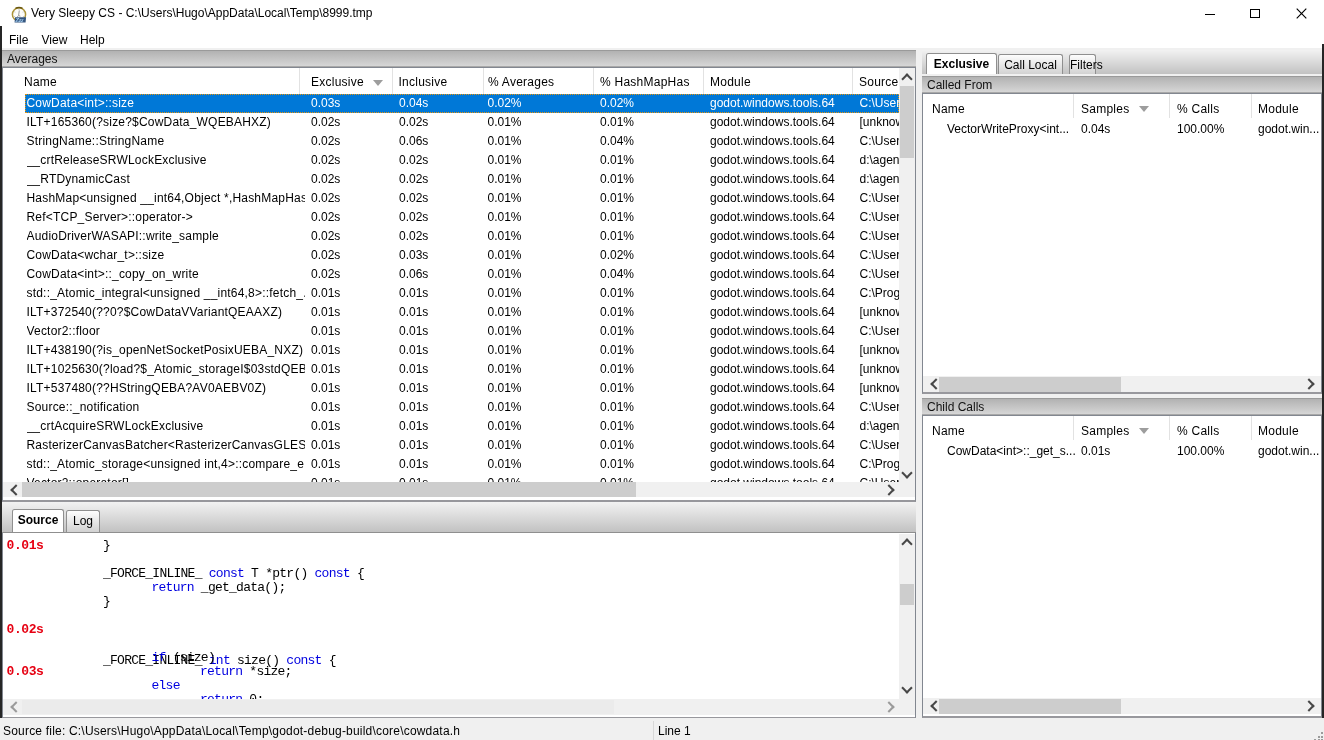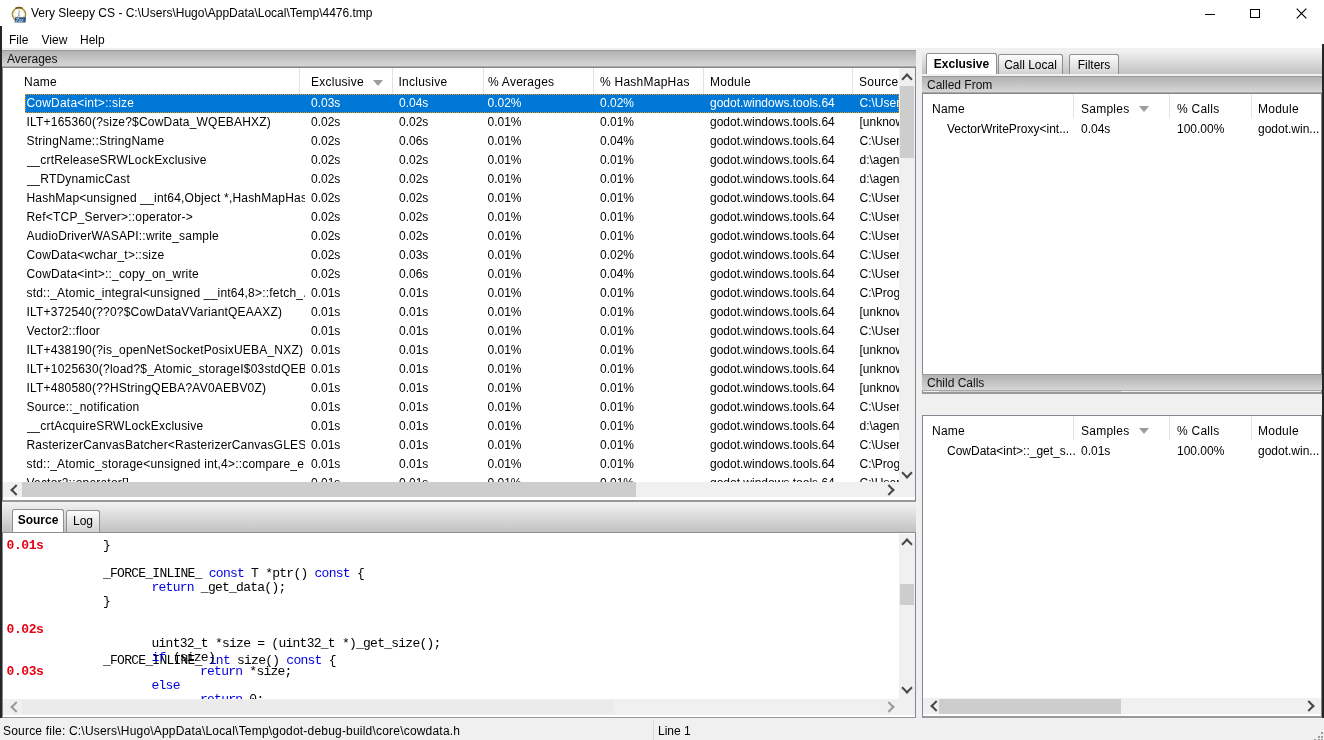--- a/index.html
+++ b/index.html
@@ -40,21 +40,21 @@
  <path d="M4.5 2.4 A7.2 7.2 0 0 1 11.5 2.4" stroke="#69560e" stroke-width="1.5" fill="none"></path>
  <g stroke="#a5a5a5" stroke-width="0.7">
   <path d="M3.4 5.8 l.9 .4 M3.2 10.6 l.9 -.3 M12.6 5.8 l-.9 .4 M12.8 10.6 l-.9 -.3 M8 3 l0 .9"></path>
  </g>
  <path d="M8.3 4.4 L7.6 9.6 L6 11.2 M7.6 9.6 L9.4 10.2" stroke="#909090" stroke-width="0.9" fill="none"></path>
  <g transform="skewX(-6)">
  <rect x="5.3" y="11.3" width="11" height="5.3" fill="#34557e"></rect>
  <text x="5.8" y="15.9" font-size="6" font-style="italic" font-weight="bold" fill="#a6d0f2" font-family="Liberation Serif">Zzz</text>
  </g>
 </svg>
-<span style="left:31px;top:5.5px">Very Sleepy CS - C:\Users\Hugo\AppData\Local\Temp\4476.tmp</span>
+<span style="left:31px;top:5.5px">Very Sleepy CS - C:\Users\Hugo\AppData\Local\Temp\8999.tmp</span>
 <div style="left:1204.5px;top:13.5px;width:10.5px;height:1.2px;background:#000"></div>
 <div style="left:1250px;top:8.5px;width:9.8px;height:9.8px;border:1.2px solid #000"></div>
 <svg width="12" height="12" style="position:absolute;left:1296px;top:8px" viewBox="0 0 12 12">
  <path d="M0.7 0.7 L10.3 10.3 M10.3 0.7 L0.7 10.3" stroke="#000" stroke-width="1.15"></path>
   </svg>
 
 <div style="left:0;top:28px;width:1324px;height:20px;background:#fff"></div>
 <span style="left:9px;top:32.5px">File</span>
 <span style="left:41.5px;top:32.5px">View</span>
 <span style="left:80px;top:32.5px">Help</span>
@@ -183,21 +183,21 @@
 <span class="rt" style="left:600px;top:343.0px">0.01%</span>
 <span class="rt" style="left:710px;top:343.0px">godot.windows.tools.64</span>
 <span class="rt" style="left:859.5px;top:343.0px">[unknow</span>
 <span class="rt nm" style="left:26.5px;top:362.0px">ILT+1025630(?load?$_Atomic_storageI$03stdQEBAI...</span>
 <span class="rt" style="left:311px;top:362.0px">0.01s</span>
 <span class="rt" style="left:399px;top:362.0px">0.01s</span>
 <span class="rt" style="left:487.5px;top:362.0px">0.01%</span>
 <span class="rt" style="left:600px;top:362.0px">0.01%</span>
 <span class="rt" style="left:710px;top:362.0px">godot.windows.tools.64</span>
 <span class="rt" style="left:859.5px;top:362.0px">[unknow</span>
-<span class="rt nm" style="left:26.5px;top:381.0px">ILT+480580(??HStringQEBA?AV0AEBV0Z)</span>
+<span class="rt nm" style="left:26.5px;top:381.0px">ILT+537480(??HStringQEBA?AV0AEBV0Z)</span>
 <span class="rt" style="left:311px;top:381.0px">0.01s</span>
 <span class="rt" style="left:399px;top:381.0px">0.01s</span>
 <span class="rt" style="left:487.5px;top:381.0px">0.01%</span>
 <span class="rt" style="left:600px;top:381.0px">0.01%</span>
 <span class="rt" style="left:710px;top:381.0px">godot.windows.tools.64</span>
 <span class="rt" style="left:859.5px;top:381.0px">[unknow</span>
 <span class="rt nm" style="left:26.5px;top:400.0px">Source::_notification</span>
 <span class="rt" style="left:311px;top:400.0px">0.01s</span>
 <span class="rt" style="left:399px;top:400.0px">0.01s</span>
 <span class="rt" style="left:487.5px;top:400.0px">0.01%</span>
@@ -255,21 +255,20 @@
  border-left:1px solid #828790;border-right:1px solid #828790;border-bottom:2px solid #98989d"></div>
 <div style="left:3px;top:533px;width:896px;height:166px;overflow:hidden">
 <div style="left:-3px;top:-533px;width:1324px;height:740px">
 <span class="cl r" style="left:6.5px;top:537.5px">0.01s</span>
 <span class="cl" style="left:103px;top:537.5px">}</span>
 <span class="cl" style="left:103px;top:565.5px">_FORCE_INLINE_ <i>const</i> T *ptr() <i>const</i> {</span>
 <span class="cl" style="left:151.5px;top:579.5px"><i>return</i> _get_data();</span>
 <span class="cl" style="left:103px;top:593.5px">}</span>
 <span class="cl r" style="left:6.5px;top:621.5px">0.02s</span>
 <span class="cl" style="left:103px;top:653px">_FORCE_INLINE_ <i>int</i> size() <i>const</i> {</span>
-<span class="cl" style="left:151.5px;top:635.5px">uint32_t *size = (uint32_t *)_get_size();</span>
 <span class="cl" style="left:151.5px;top:649.5px"><i>if</i> (size)</span>
 <span class="cl r" style="left:6.5px;top:663.5px">0.03s</span>
 <span class="cl" style="left:200px;top:663.5px"><i>return</i> *size;</span>
 <span class="cl" style="left:151.5px;top:677.5px"><i>else</i></span>
 <span class="cl" style="left:200px;top:691.5px"><i>return</i> 0;</span>
 </div>
 </div>
 
 <div class="sb" style="left:899px;top:534px;width:16px;height:165px">
  <div class="arr aU" style="left:4px;top:6px"></div>
@@ -279,21 +278,21 @@
 
 <div class="sb" style="left:3px;top:699px;width:912px;height:15.5px">
  <div class="arr aL" style="left:9px;top:4px;border-color:#9a9a9a"></div>
  <div class="th" style="left:18.5px;top:0.5px;width:592px;height:14.5px;background:#ebebeb"></div>
  <div class="arr aR" style="left:882px;top:4px;border-color:#9a9a9a"></div>
 </div>
 
 <div class="tabbar" style="left:922px;top:50px;width:400px;height:24px"></div>
 <div class="tab on" style="left:926px;top:53px;width:71px;height:21px"><span>Exclusive</span></div>
 <div class="tab" style="left:998px;top:54px;width:65px;height:20px"><span>Call Local</span></div>
-<div class="tab" style="left:1069px;top:54px;width:50px;height:20px"><span>Filters</span></div>
+<div class="tab" style="left:1069px;top:54px;width:27px;height:20px"><span>Filters</span></div>
 <div class="caption" style="left:922px;top:76px;width:400px">
     <span>Called From</span>
   </div>
 <div class="panel" style="left:922px;top:93px;width:400px;height:301px;border-bottom:2px solid #98989d"></div>
 <span class="ht" style="left:932px;top:101.5px">Name</span>
 <span class="ht" style="left:1081px;top:101.5px">Samples</span>
 <span class="ht" style="left:1177px;top:101.5px">% Calls</span>
 <span class="ht" style="left:1258px;top:101.5px">Module</span>
 <div class="vsep" style="left:1073px;top:94px;height:24px"></div>
 <div class="vsep" style="left:1169px;top:94px;height:24px"></div>
@@ -301,21 +300,21 @@
 <div class="sortarr" style="left:1139px;top:106px"></div>
 <span class="rt" style="left:947px;top:122px">VectorWriteProxy&lt;int...</span>
 <span class="rt" style="left:1081px;top:122px">0.04s</span>
 <span class="rt" style="left:1177px;top:122px">100.00%</span>
 <span class="rt" style="left:1258px;top:122px">godot.win...</span>
 <div class="sb" style="left:923px;top:376px;width:398px;height:16px">
     <div class="arr aL" style="left:9px;top:4px"></div>
     <div class="th" style="left:16px;top:0.5px;width:182px;height:15px"></div>
     <div class="arr aR" style="left:382px;top:4px"></div>
   </div>
-<div class="caption" style="left:922px;top:374px;width:400px">
+<div class="caption" style="left:922px;top:398px;width:400px">
     <span>Child Calls</span>
   </div>
 <div class="panel" style="left:922px;top:415px;width:400px;height:303px;border-bottom:2px solid #98989d"></div>
 <span class="ht" style="left:932px;top:423.5px">Name</span>
 <span class="ht" style="left:1081px;top:423.5px">Samples</span>
 <span class="ht" style="left:1177px;top:423.5px">% Calls</span>
 <span class="ht" style="left:1258px;top:423.5px">Module</span>
 <div class="vsep" style="left:1073px;top:416px;height:24px"></div>
 <div class="vsep" style="left:1169px;top:416px;height:24px"></div>
 <div class="vsep" style="left:1251px;top:416px;height:24px"></div>

